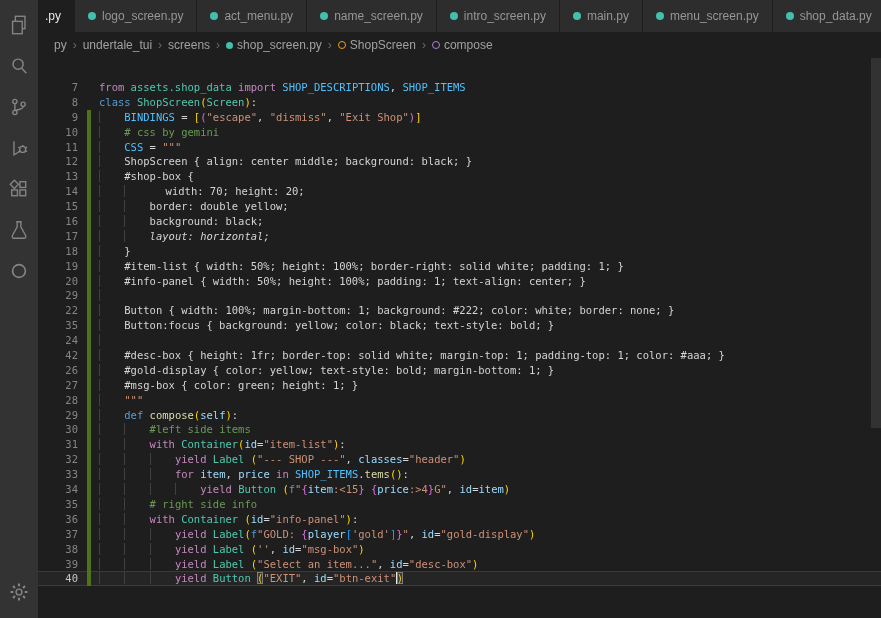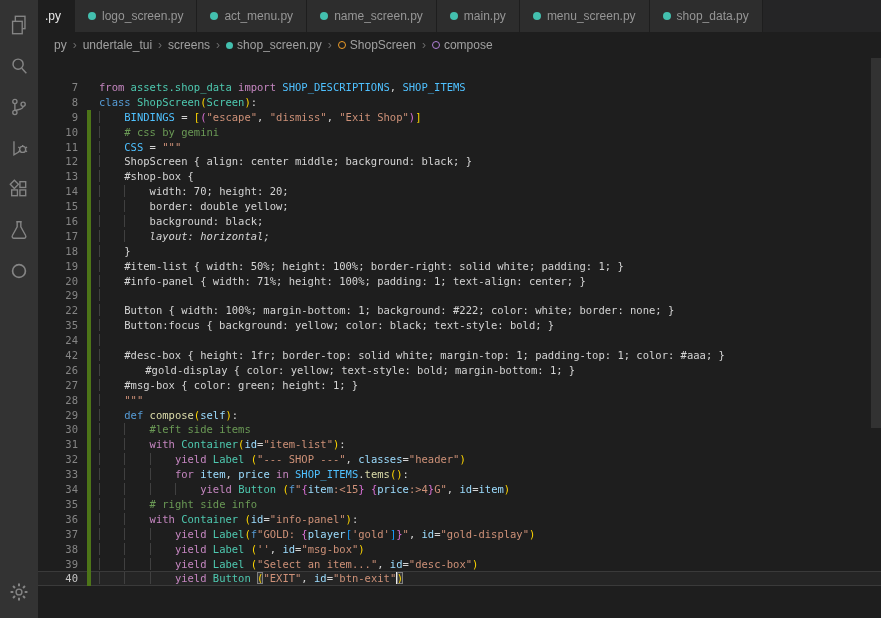--- a/index.html
+++ b/index.html
@@ -130,20 +130,24 @@
         <div class="tab">
           <span class="dot" style="background: rgb(67, 191, 174);"></span>
           <span>act_menu.py</span>
         </div>
         <div class="tab">
           <span class="dot" style="background: rgb(67, 191, 174);"></span>
           <span>name_screen.py</span>
         </div>
         <div class="tab">
           <span class="dot" style="background: rgb(67, 191, 174);"></span>
+          <span>intro_screen.py</span>
+        </div>
+        <div class="tab">
+          <span class="dot" style="background: rgb(67, 191, 174);"></span>
           <span>main.py</span>
         </div>
         <div class="tab">
           <span class="dot" style="background: rgb(67, 191, 174);"></span>
           <span>menu_screen.py</span>
         </div>
         <div class="tab">
           <span class="dot" style="background: rgb(67, 191, 174);"></span>
           <span>shop_data.py</span>
         </div>
@@ -178,33 +182,33 @@
       </div>
     <div class="editor">
       <div id="lines">
           <div class="line"><span class="ln">7</span><span class="git"></span><span class="code"><span style="color: rgb(197, 134, 192);">from </span><span style="color: rgb(78, 201, 176);">assets.shop_data</span><span style="color: rgb(197, 134, 192);"> import </span><span style="color: rgb(79, 193, 255);">SHOP_DESCRIPTIONS</span><span style="color: rgb(212, 212, 212);">, </span><span style="color: rgb(79, 193, 255);">SHOP_ITEMS</span></span></div>
           <div class="line"><span class="ln">8</span><span class="git"></span><span class="code"><span style="color: rgb(86, 156, 214);">class </span><span style="color: rgb(78, 201, 176);">ShopScreen</span><span style="color: rgb(255, 215, 0);">(</span><span style="color: rgb(78, 201, 176);">Screen</span><span style="color: rgb(255, 215, 0);">)</span><span style="color: rgb(212, 212, 212);">:</span></span></div>
           <div class="line"><span class="ln">9</span><span class="git added"></span><span class="code"><span class="ig">    </span><span style="color: rgb(79, 193, 255);">BINDINGS</span><span style="color: rgb(212, 212, 212);"> = </span><span style="color: rgb(255, 215, 0);">[</span><span style="color: rgb(218, 112, 214);">(</span><span style="color: rgb(206, 145, 120);">"escape"</span><span style="color: rgb(212, 212, 212);">, </span><span style="color: rgb(206, 145, 120);">"dismiss"</span><span style="color: rgb(212, 212, 212);">, </span><span style="color: rgb(206, 145, 120);">"Exit Shop"</span><span style="color: rgb(218, 112, 214);">)</span><span style="color: rgb(255, 215, 0);">]</span></span></div>
           <div class="line"><span class="ln">10</span><span class="git added"></span><span class="code"><span class="ig">    </span><span style="color: rgb(106, 153, 85);"># css by gemini</span></span></div>
           <div class="line"><span class="ln">11</span><span class="git added"></span><span class="code"><span class="ig">    </span><span style="color: rgb(79, 193, 255);">CSS</span><span style="color: rgb(212, 212, 212);"> = </span><span style="color: rgb(206, 145, 120);">"""</span></span></div>
           <div class="line"><span class="ln">12</span><span class="git added"></span><span class="code"><span class="ig">    </span><span style="color: rgb(212, 212, 212);">ShopScreen { align: center middle; background: black; }</span></span></div>
           <div class="line"><span class="ln">13</span><span class="git added"></span><span class="code"><span class="ig">    </span><span style="color: rgb(212, 212, 212);">#shop-box {</span></span></div>
-          <div class="line"><span class="ln">14</span><span class="git added"></span><span class="code"><span class="ig">    </span><span class="ig">    </span><span style="color: rgb(212, 212, 212);">width: 70; height: 20;</span></span></div>
+          <div class="line"><span class="ln">14</span><span class="git added"></span><span class="code"><span class="ig">    </span><span class="ig">    </span><span style="color: rgb(212, 212, 212); margin-left: 16px;">width: 70; height: 20;</span></span></div>
           <div class="line"><span class="ln">15</span><span class="git added"></span><span class="code"><span class="ig">    </span><span class="ig">    </span><span style="color: rgb(212, 212, 212);">border: double yellow;</span></span></div>
           <div class="line"><span class="ln">16</span><span class="git added"></span><span class="code"><span class="ig">    </span><span class="ig">    </span><span style="color: rgb(212, 212, 212);">background: black;</span></span></div>
           <div class="line"><span class="ln">17</span><span class="git added"></span><span class="code"><span class="ig">    </span><span class="ig">    </span><span style="color: rgb(212, 212, 212); font-style: italic;">layout: horizontal;</span></span></div>
           <div class="line"><span class="ln">18</span><span class="git added"></span><span class="code"><span class="ig">    </span><span style="color: rgb(212, 212, 212);">}</span></span></div>
           <div class="line"><span class="ln">19</span><span class="git added"></span><span class="code"><span class="ig">    </span><span style="color: rgb(212, 212, 212);">#item-list { width: 50%; height: 100%; border-right: solid white; padding: 1; }</span></span></div>
-          <div class="line"><span class="ln">20</span><span class="git added"></span><span class="code"><span class="ig">    </span><span style="color: rgb(212, 212, 212);">#info-panel { width: 71%; height: 100%; padding: 1; text-align: center; }</span></span></div>
+          <div class="line"><span class="ln">20</span><span class="git added"></span><span class="code"><span class="ig">    </span><span style="color: rgb(212, 212, 212);">#info-panel { width: 50%; height: 100%; padding: 1; text-align: center; }</span></span></div>
           <div class="line"><span class="ln">29</span><span class="git added"></span><span class="code"><span class="ig">    </span></span></div>
           <div class="line"><span class="ln">22</span><span class="git added"></span><span class="code"><span class="ig">    </span><span style="color: rgb(212, 212, 212);">Button { width: 100%; margin-bottom: 1; background: #222; color: white; border: none; }</span></span></div>
           <div class="line"><span class="ln">35</span><span class="git added"></span><span class="code"><span class="ig">    </span><span style="color: rgb(212, 212, 212);">Button:focus { background: yellow; color: black; text-style: bold; }</span></span></div>
           <div class="line"><span class="ln">24</span><span class="git added"></span><span class="code"><span class="ig">    </span></span></div>
           <div class="line"><span class="ln">42</span><span class="git added"></span><span class="code"><span class="ig">    </span><span style="color: rgb(212, 212, 212);">#desc-box { height: 1fr; border-top: solid white; margin-top: 1; padding-top: 1; color: #aaa; }</span></span></div>
-          <div class="line"><span class="ln">26</span><span class="git added"></span><span class="code"><span class="ig">    </span><span style="color: rgb(212, 212, 212); margin-left: 21px;">#gold-display { color: yellow; text-style: bold; margin-bottom: 1; }</span></span></div>
+          <div class="line"><span class="ln">26</span><span class="git added"></span><span class="code"><span class="ig">    </span><span style="color: rgb(212, 212, 212);">#gold-display { color: yellow; text-style: bold; margin-bottom: 1; }</span></span></div>
           <div class="line"><span class="ln">27</span><span class="git added"></span><span class="code"><span class="ig">    </span><span style="color: rgb(212, 212, 212);">#msg-box { color: green; height: 1; }</span></span></div>
           <div class="line"><span class="ln">28</span><span class="git added"></span><span class="code"><span class="ig">    </span><span style="color: rgb(206, 145, 120);">"""</span></span></div>
           <div class="line"><span class="ln">29</span><span class="git added"></span><span class="code"><span class="ig">    </span><span style="color: rgb(86, 156, 214);">def </span><span style="color: rgb(220, 220, 170);">compose</span><span style="color: rgb(255, 215, 0);">(</span><span style="color: rgb(156, 220, 254);">self</span><span style="color: rgb(255, 215, 0);">)</span><span style="color: rgb(212, 212, 212);">:</span></span></div>
           <div class="line"><span class="ln">30</span><span class="git added"></span><span class="code"><span class="ig">    </span><span class="ig">    </span><span style="color: rgb(106, 153, 85);">#left side items</span></span></div>
           <div class="line"><span class="ln">31</span><span class="git added"></span><span class="code"><span class="ig">    </span><span class="ig">    </span><span style="color: rgb(197, 134, 192);">with </span><span style="color: rgb(78, 201, 176);">Container</span><span style="color: rgb(255, 215, 0);">(</span><span style="color: rgb(156, 220, 254);">id</span><span style="color: rgb(212, 212, 212);">=</span><span style="color: rgb(206, 145, 120);">"item-list"</span><span style="color: rgb(255, 215, 0);">)</span><span style="color: rgb(212, 212, 212);">:</span></span></div>
           <div class="line"><span class="ln">32</span><span class="git added"></span><span class="code"><span class="ig">    </span><span class="ig">    </span><span class="ig">    </span><span style="color: rgb(197, 134, 192);">yield </span><span style="color: rgb(78, 201, 176);">Label </span><span style="color: rgb(255, 215, 0);">(</span><span style="color: rgb(206, 145, 120);">"--- SHOP ---"</span><span style="color: rgb(212, 212, 212);">, </span><span style="color: rgb(156, 220, 254);">classes</span><span style="color: rgb(212, 212, 212);">=</span><span style="color: rgb(206, 145, 120);">"header"</span><span style="color: rgb(255, 215, 0);">)</span></span></div>
           <div class="line"><span class="ln">33</span><span class="git added"></span><span class="code"><span class="ig">    </span><span class="ig">    </span><span class="ig">    </span><span style="color: rgb(197, 134, 192);">for </span><span style="color: rgb(156, 220, 254);">item</span><span style="color: rgb(212, 212, 212);">, </span><span style="color: rgb(156, 220, 254);">price</span><span style="color: rgb(197, 134, 192);"> in </span><span style="color: rgb(79, 193, 255);">SHOP_ITEMS</span><span style="color: rgb(212, 212, 212);">.</span><span style="color: rgb(220, 220, 170);">tems</span><span style="color: rgb(255, 215, 0);">()</span><span style="color: rgb(212, 212, 212);">:</span></span></div>
           <div class="line"><span class="ln">34</span><span class="git added"></span><span class="code"><span class="ig">    </span><span class="ig">    </span><span class="ig">    </span><span class="ig">    </span><span style="color: rgb(197, 134, 192);">yield </span><span style="color: rgb(78, 201, 176);">Button </span><span style="color: rgb(255, 215, 0);">(</span><span style="color: rgb(86, 156, 214);">f</span><span style="color: rgb(206, 145, 120);">"</span><span style="color: rgb(218, 112, 214);">{</span><span style="color: rgb(156, 220, 254);">item</span><span style="color: rgb(206, 145, 120);">:&lt;15</span><span style="color: rgb(218, 112, 214);">}</span><span style="color: rgb(206, 145, 120);"> </span><span style="color: rgb(218, 112, 214);">{</span><span style="color: rgb(156, 220, 254);">price</span><span style="color: rgb(206, 145, 120);">:&gt;4</span><span style="color: rgb(218, 112, 214);">}</span><span style="color: rgb(206, 145, 120);">G"</span><span style="color: rgb(212, 212, 212);">, </span><span style="color: rgb(156, 220, 254);">id</span><span style="color: rgb(212, 212, 212);">=</span><span style="color: rgb(156, 220, 254);">item</span><span style="color: rgb(255, 215, 0);">)</span></span></div>
           <div class="line"><span class="ln">35</span><span class="git added"></span><span class="code"><span class="ig">    </span><span class="ig">    </span><span style="color: rgb(106, 153, 85);"># right side info</span></span></div>
           <div class="line"><span class="ln">36</span><span class="git added"></span><span class="code"><span class="ig">    </span><span class="ig">    </span><span style="color: rgb(197, 134, 192);">with </span><span style="color: rgb(78, 201, 176);">Container </span><span style="color: rgb(255, 215, 0);">(</span><span style="color: rgb(156, 220, 254);">id</span><span style="color: rgb(212, 212, 212);">=</span><span style="color: rgb(206, 145, 120);">"info-panel"</span><span style="color: rgb(255, 215, 0);">)</span><span style="color: rgb(212, 212, 212);">:</span></span></div>

